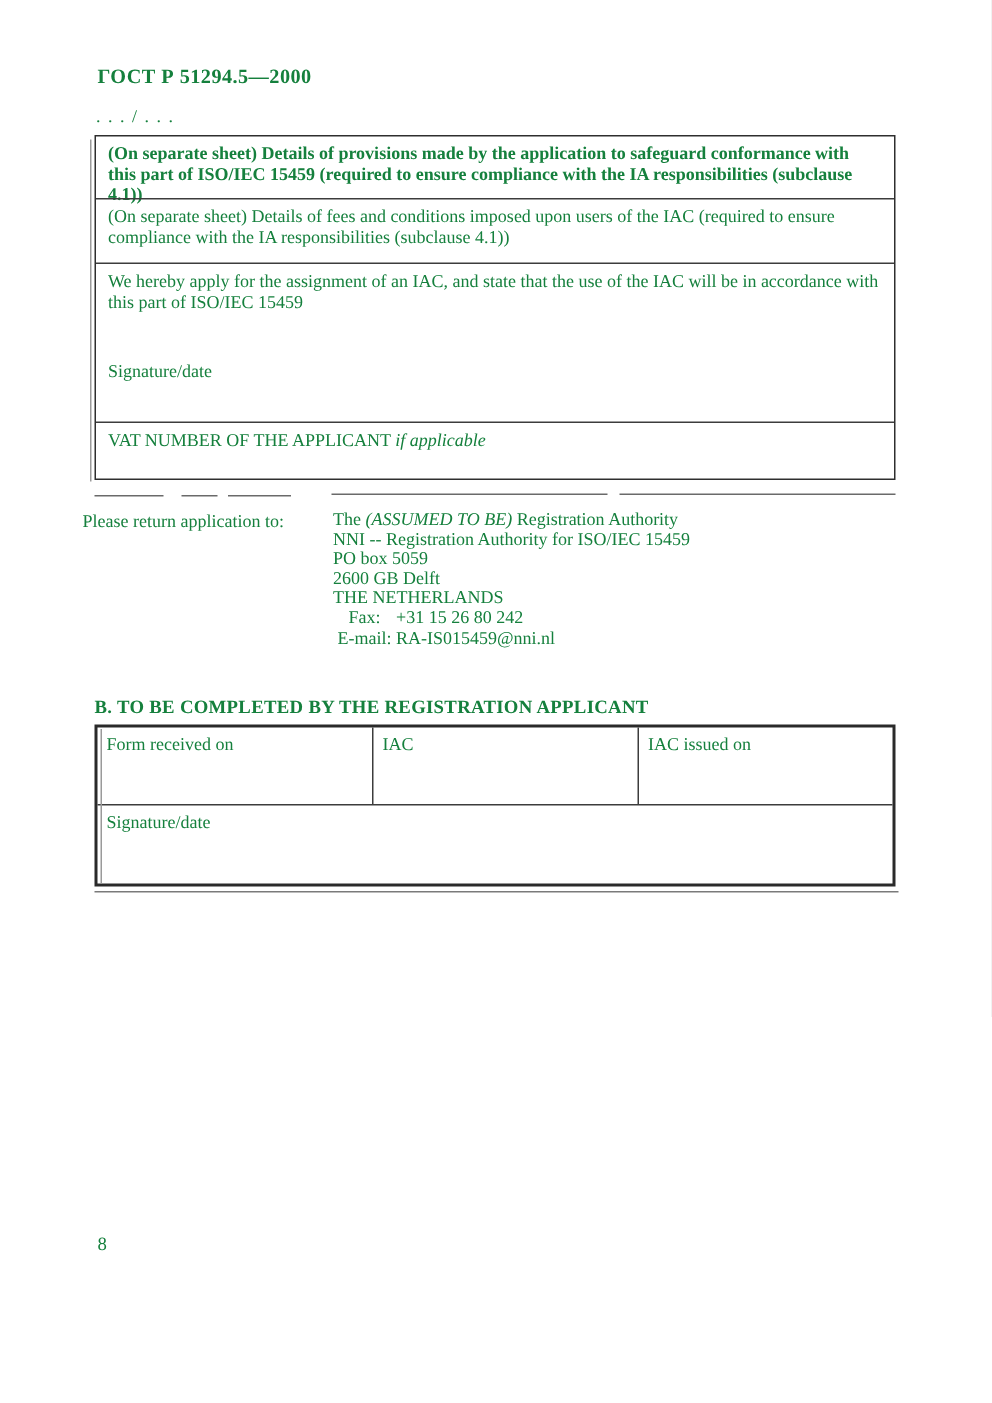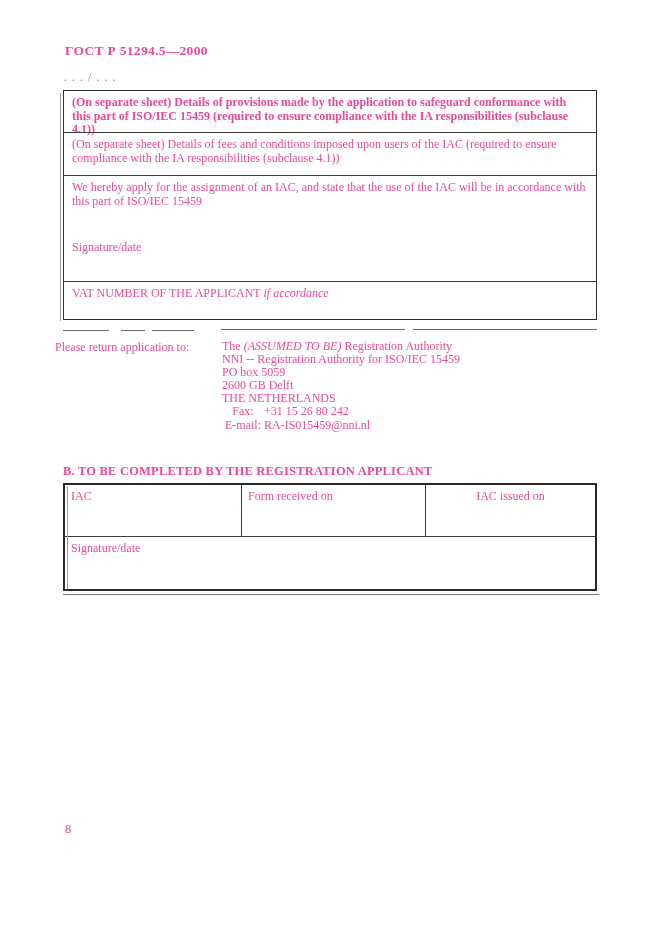--- a/index.html
+++ b/index.html
@@ -3,21 +3,21 @@
 <meta charset="utf-8">
 <style>
   * { margin: 0; padding: 0; box-sizing: border-box; }
   html, body { background: #e8e8e8; }
   .page {
     position: relative;
     width: 661px;
     height: 935px;
     background: #ffffff;
     font-family: "Liberation Serif", serif;
-    color: #ec4899;
+    color: #15803d;
     overflow: hidden;
     margin: 0 auto;
   }
   .doc-header {
     position: absolute;
     left: 65px; top: 43px;
     font-size: 13.5px;
     font-weight: bold;
     letter-spacing: 0.3px;
   }
@@ -96,21 +96,21 @@
     height: 52px;
     border-bottom: 1px solid #3c3c3c;
   }
   .t2-cell {
     font-size: 12px;
     padding: 4px 6px;
     border-right: 1px solid #3c3c3c;
   }
   .t2-c1 { width: 184px; }
   .t2-c2 { width: 177px; }
-  .t2-c3 { flex: 1; border-right: none; text-align: center; }
+  .t2-c3 { flex: 1; border-right: none; }
   .t2-row2 {
     flex: 1;
     font-size: 12px;
     padding: 4px 6px;
   }
   .page-number {
     position: absolute;
     left: 65px; top: 822px;
     font-size: 12.5px;
   }
@@ -128,21 +128,21 @@
       <span>(On separate sheet) Details of provisions made by the application to safeguard conformance with this part of ISO/IEC 15459 (required to ensure compliance with the IA responsibilities (subclause 4.1))</span>
     </div>
     <div class="t1-row t1-r2">
       <span>(On separate sheet) Details of fees and conditions imposed upon users of the IAC (required to ensure compliance with the IA responsibilities (subclause 4.1))</span>
     </div>
     <div class="t1-row t1-r3">
       <div>We hereby apply for the assignment of an IAC, and state that the use of the IAC will be in accordance with this part of ISO/IEC 15459</div>
       <div class="sig-label">Signature/date</div>
     </div>
     <div class="t1-row t1-r4">
-      <span>VAT NUMBER OF THE APPLICANT </span><span class="it">if accordance</span>
+      <span>VAT NUMBER OF THE APPLICANT </span><span class="it">if applicable</span>
     </div>
   </div>
 
   <div class="artifact v" style="left:60px; top:93px; height:228px;"></div>
   <div class="artifact" style="left:63px;  top:330px; width:46px;"></div>
   <div class="artifact" style="left:121px; top:330px; width:24px;"></div>
   <div class="artifact" style="left:152px; top:330px; width:42px;"></div>
   <div class="artifact" style="left:221px; top:329px; width:184px;"></div>
   <div class="artifact" style="left:413px; top:329px; width:184px;"></div>
 
@@ -154,22 +154,22 @@
     <div>2600 GB Delft</div>
     <div>THE NETHERLANDS</div>
     <div><span class="addr-lbl">Fax:</span><span>+31 15 26 80 242</span></div>
     <div><span class="addr-lbl">E-mail:</span><span>RA-IS015459@nni.nl</span></div>
   </div>
 
   <div class="section-b-heading">B. TO BE COMPLETED BY THE REGISTRATION APPLICANT</div>
 
   <div class="table2">
     <div class="t2-row1">
+      <div class="t2-cell t2-c1"><span>Form received on</span></div>
       <div class="t2-cell t2-c2"><span>IAC</span></div>
-      <div class="t2-cell t2-c1"><span>Form received on</span></div>
       <div class="t2-cell t2-c3"><span>IAC issued on</span></div>
     </div>
     <div class="t2-row2">
       <span>Signature/date</span>
     </div>
   </div>
 
   <div class="artifact" style="left:63px; top:594px; width:536px; background:#7a7a7a;"></div>
   <div class="artifact v" style="left:67px; top:486px; height:103px;"></div>
 

